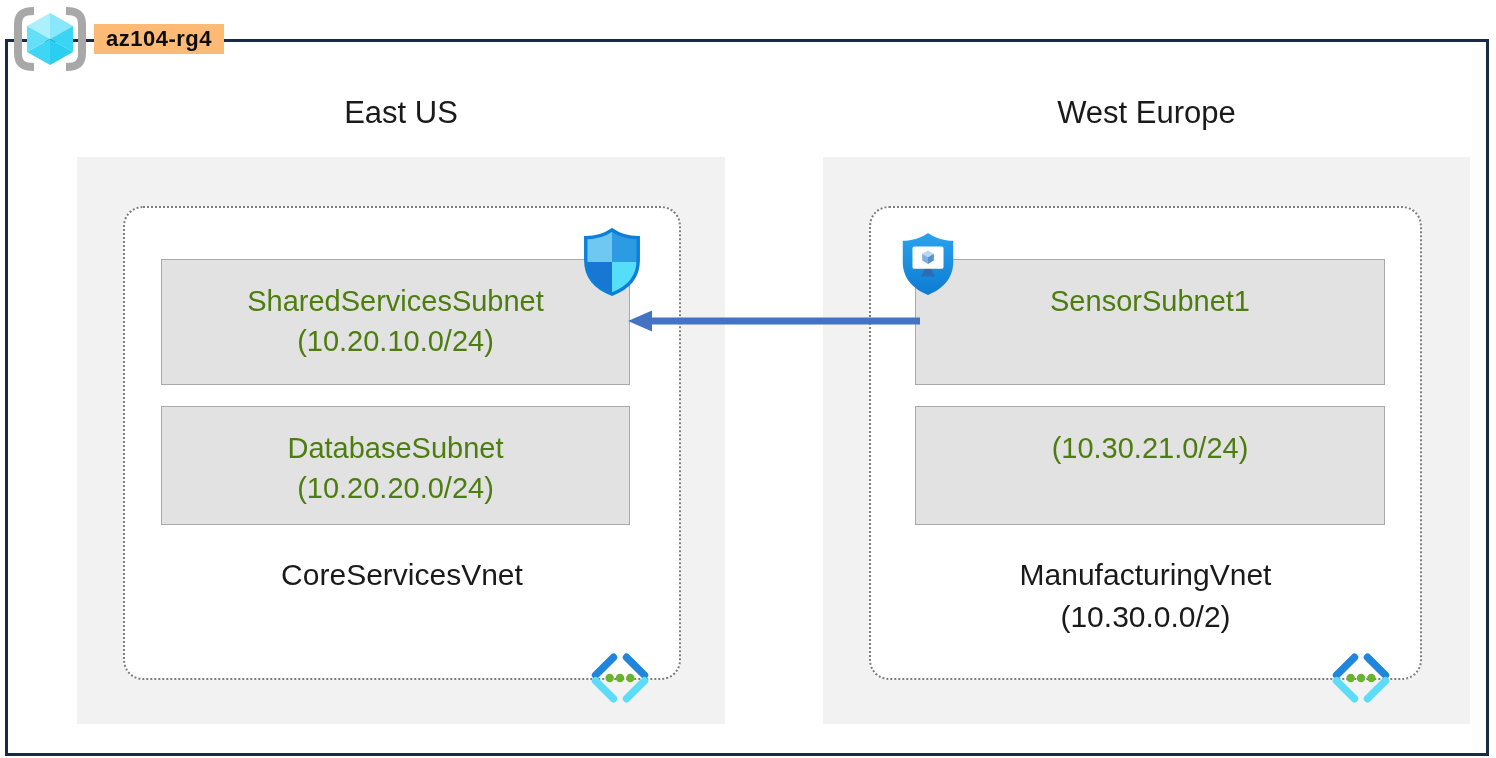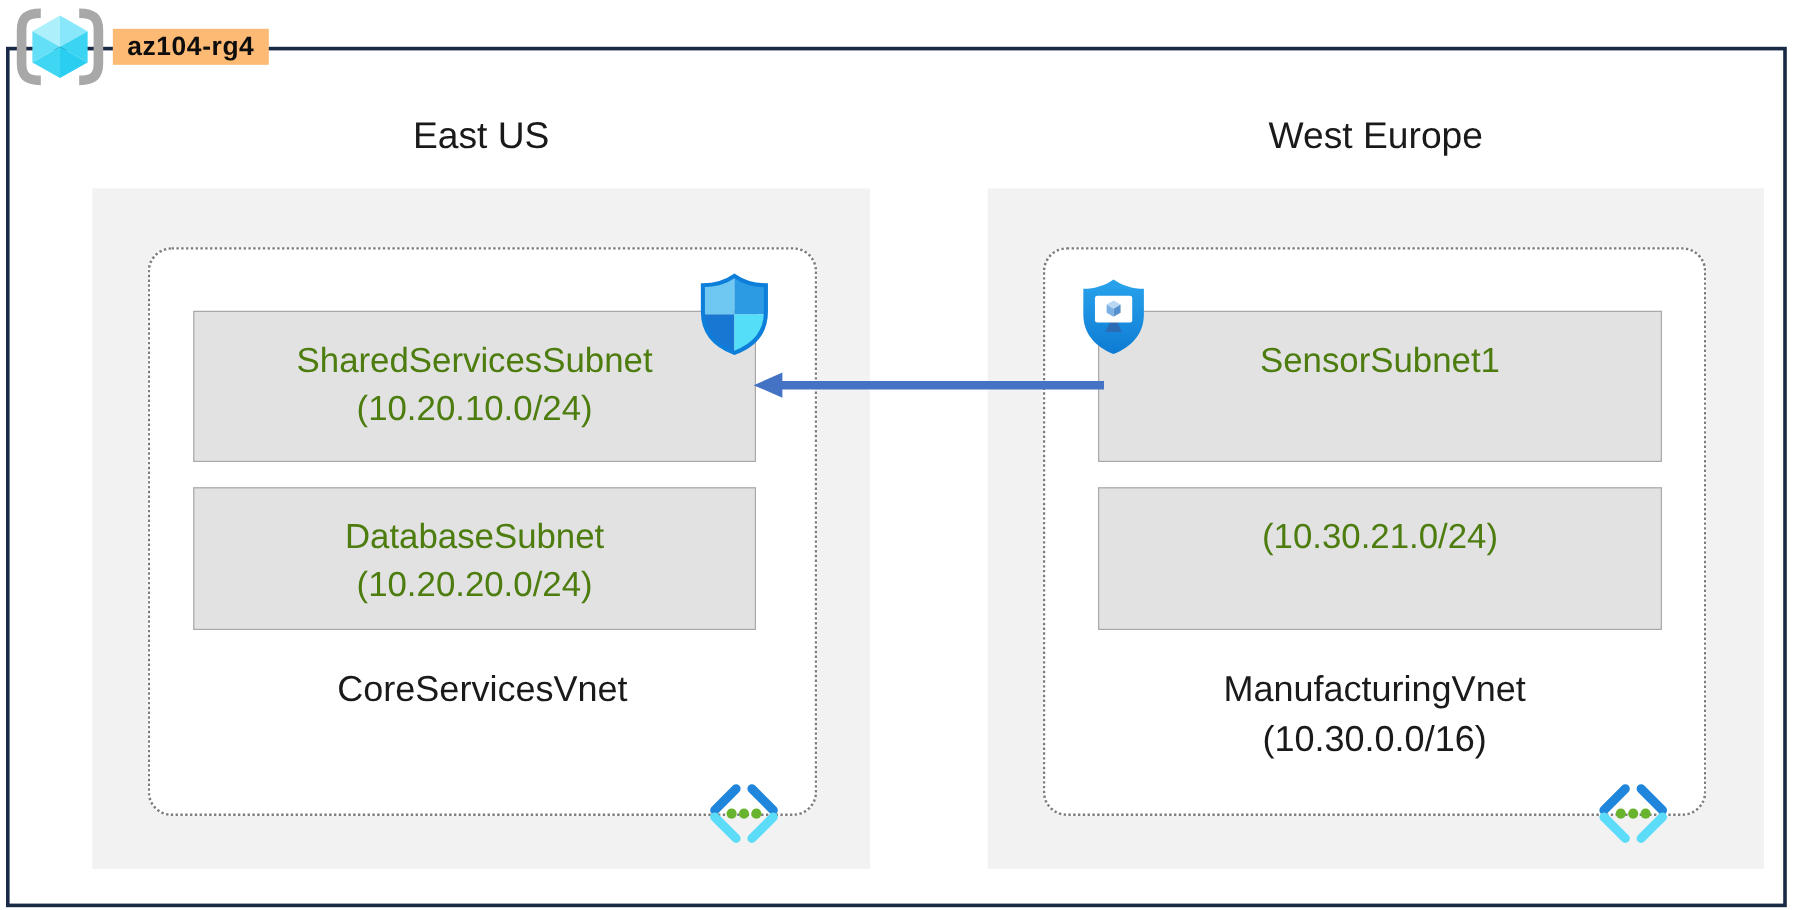--- a/index.html
+++ b/index.html
@@ -114,21 +114,21 @@
   <div class="region-box west"></div>
   <div class="vnet-box west">
     <div class="subnet s1">
       <div>SensorSubnet1</div>
     </div>
     <div class="subnet s2">
       <div>(10.30.21.0/24)</div>
     </div>
     <div class="vnet-label">
       <div>ManufacturingVnet</div>
-      <div>(10.30.0.0/16)</div>
+      <div>(10.30.0.0/2)</div>
     </div>
     <svg class="vnet-icon" viewBox="0 0 66 58">
       <line x1="26" y1="7" x2="7" y2="26" stroke="#1f86db" stroke-width="8" stroke-linecap="round"></line>
       <line x1="7" y1="32" x2="26" y2="51" stroke="#5cdcf9" stroke-width="8" stroke-linecap="round"></line>
       <line x1="40" y1="7" x2="59" y2="26" stroke="#1f86db" stroke-width="8" stroke-linecap="round"></line>
       <line x1="59" y1="32" x2="40" y2="51" stroke="#5cdcf9" stroke-width="8" stroke-linecap="round"></line>
       <circle cx="22" cy="29" r="4.5" fill="#68b42e"></circle>
       <circle cx="33" cy="29" r="4.5" fill="#68b42e"></circle>
       <circle cx="44" cy="29" r="4.5" fill="#68b42e"></circle>
     </svg>

